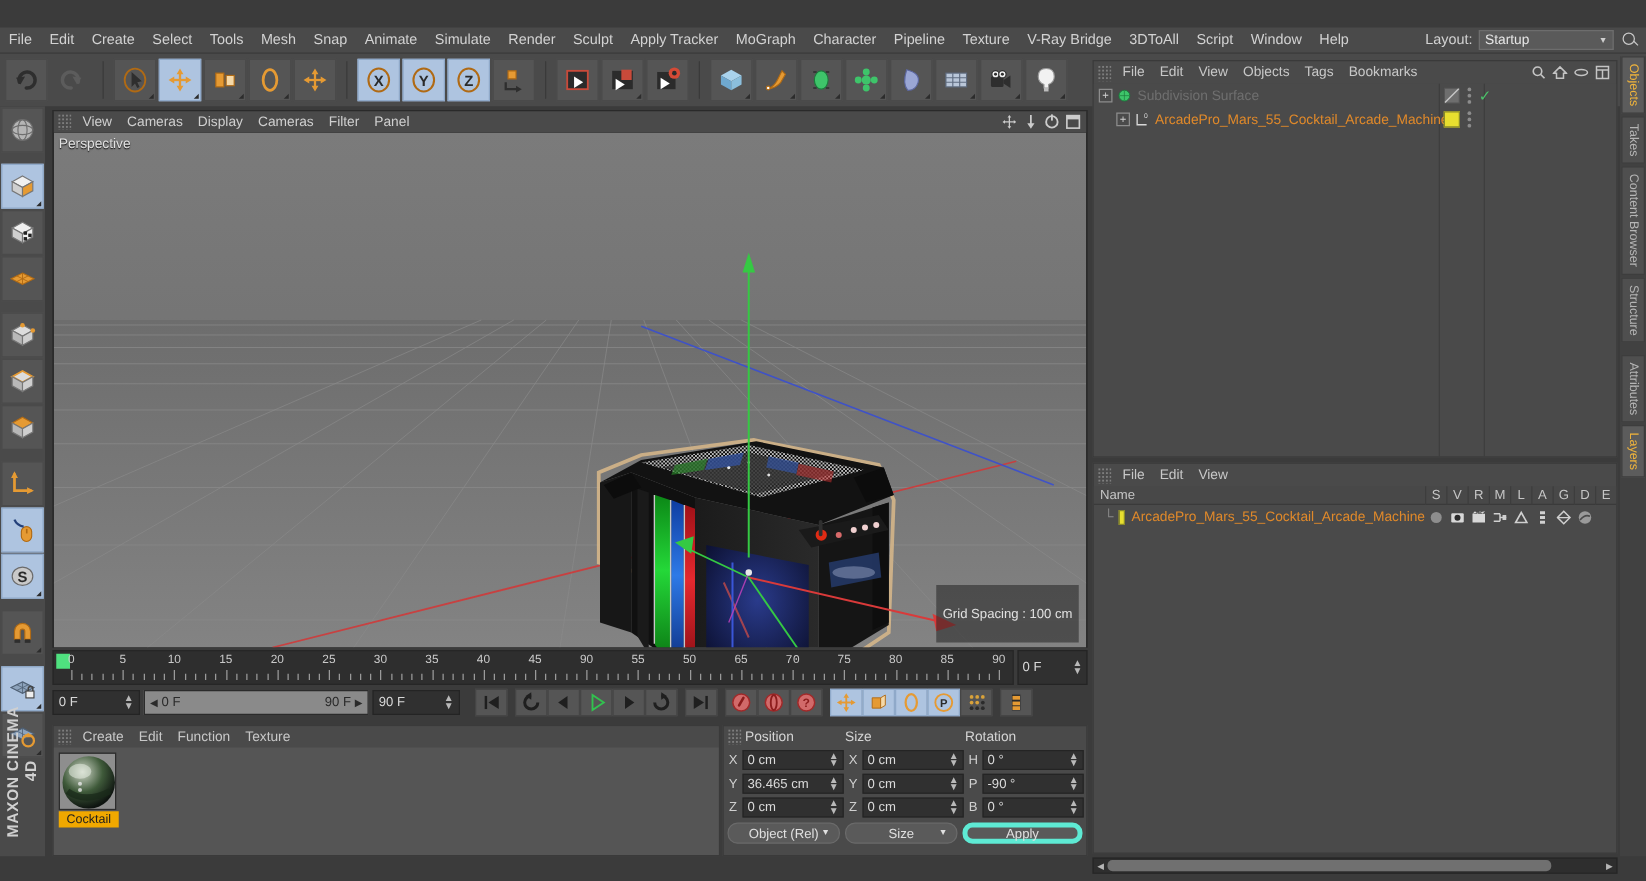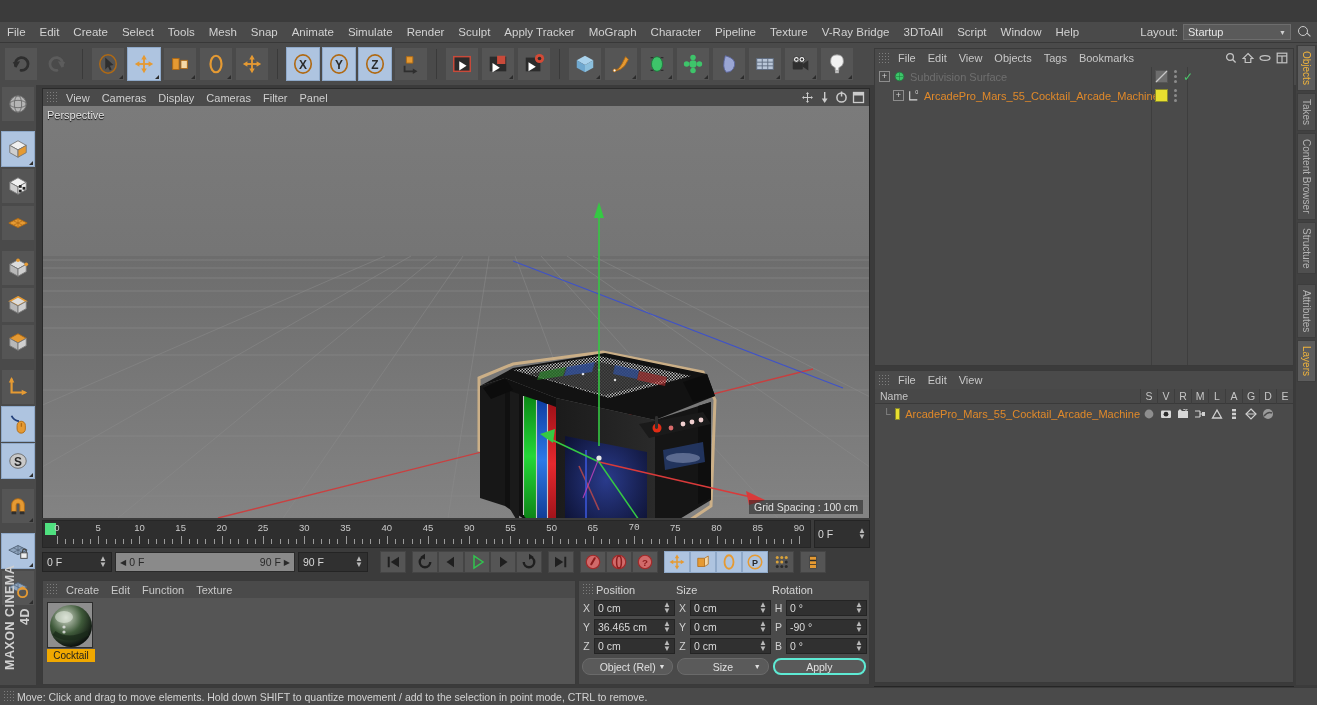--- a/index.html
+++ b/index.html
@@ -122,21 +122,21 @@
   }
   .vp-menu { padding: 0 6px; }
   .vp-icons { margin-left: auto; display: flex; align-items: center; padding-right: 4px; gap: 4px; }
   .vp-canvas { position: relative; width: 100%; height: 412px; overflow: hidden; }
   .vp-label {
     position: absolute; left: 4px; top: 3px; font-size: 11px; color: #e2e2e2;
     text-shadow: 0 1px 1px #000; z-index: 5;
   }
   .grid-spacing {
     position: absolute; right: 6px; bottom: 4px; font-size: 10.5px; color: #e0e0e0;
-    background: rgba(35,35,35,.55); padding: 1px 5px; z-index: 5;
+    background: rgba(35,35,35,.55); padding: 17px 5px; z-index: 5;
   }
 
   
   .timeline {
     position: absolute; left: 42px; top: 520px; width: 828px; height: 28px;
     display: flex; align-items: stretch;
   }
   .tl-ruler {
     position: relative; flex: 1; background: #2e2e2e; border: 1px solid #262626;
     overflow: hidden;
@@ -203,21 +203,21 @@
     display: flex; align-items: center; padding: 0 3px; font-size: 10.5px; color: #dadada;
   }
   .co-btnrow { display: flex; gap: 4px; padding: 3px 3px 0 3px; }
   .co-drop {
     flex: 1; height: 17px; background: #5a5a5a; border: 1px solid #6a6a6a; border-radius: 8px;
     display: flex; align-items: center; justify-content: center; font-size: 10.5px; color: #e0e0e0;
     position: relative;
   }
   .co-drop .arrow { position: absolute; right: 7px; font-size: 7px; }
   .co-apply {
-    flex: 1; height: 17px; background: #5a5a5a; border: 2px solid #5eead4; border-radius: 8px;
+    flex: 1; height: 17px; background: #5a5a5a; border: 4px solid #5eead4; border-radius: 8px;
     display: flex; align-items: center; justify-content: center; font-size: 10.5px; color: #e0e0e0;
   }
 
   
   .objmgr {
     position: absolute; left: 874px; top: 48px; width: 420px; height: 318px;
     background: #4a4a4a; border: 1px solid #3a3a3a;
   }
   .om-header { height: 18px; display: flex; align-items: center; font-size: 11px; }
   .om-icons { margin-left: auto; display: flex; align-items: center; gap: 5px; padding-right: 5px; }
@@ -1336,18 +1336,14 @@
         <div class="rt-tab active">Objects</div>
         <div class="rt-tab">Takes</div>
         <div class="rt-tab">Content Browser</div>
         <div class="rt-tab">Structure</div>
         <div class="rt-gap"></div>
         <div class="rt-tab">Attributes</div>
         <div class="rt-tab active">Layers</div>
       </div>
   </div>
 
-  <div class="statusbar">
-    <div class="grip"></div>
-    <span>Move: Click and drag to move elements. Hold down SHIFT to quantize movement / add to the selection in point mode, CTRL to remove.</span>
-  </div>
 
 </div>
 
 </body></html>

